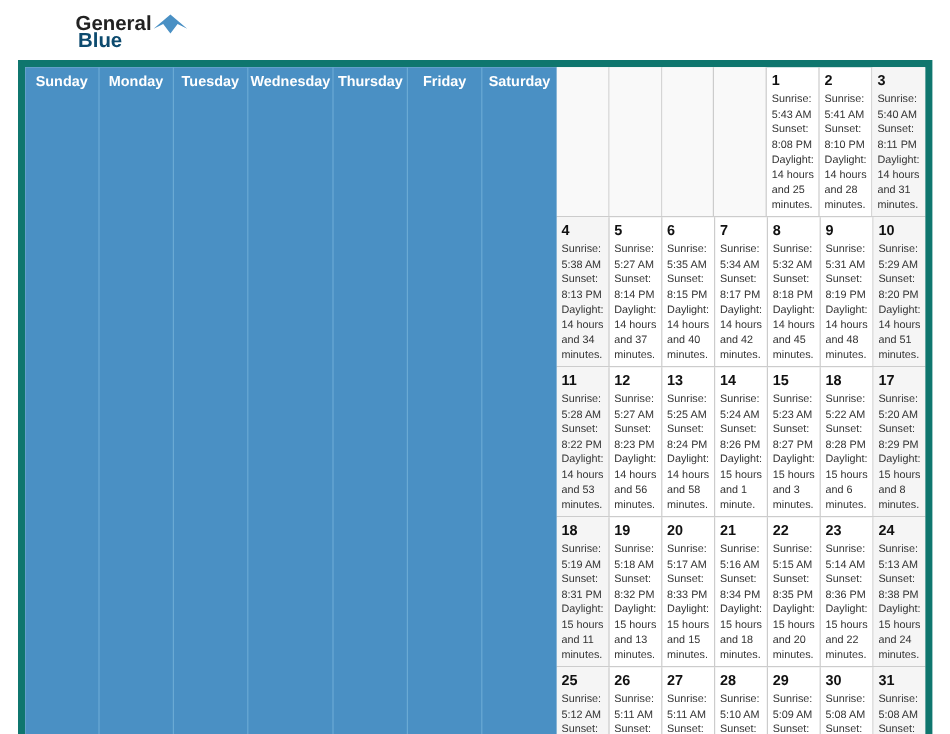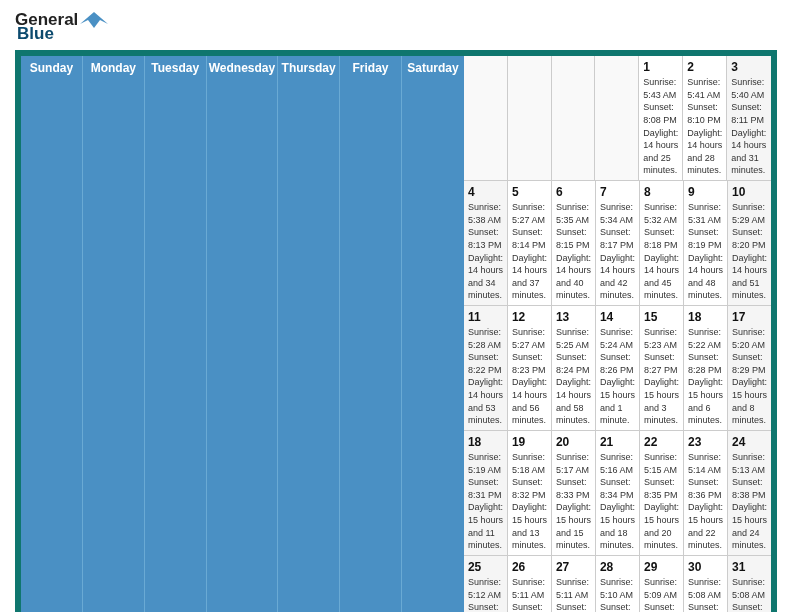--- a/index.html
+++ b/index.html
@@ -20,20 +20,21 @@
     .header {
       display: flex;
       justify-content: space-between;
       align-items: flex-start;
       margin-bottom: 6px;
     }
     .logo {
       display: flex;
       flex-direction: column;
       align-items: flex-start;
+      margin-left: 48px;
     }
     .title-area {
       text-align: right;
     }
     .month-title {
       font-size: 36px;
       font-weight: bold;
       color: #1a1a1a;
     }
     .location-title {

